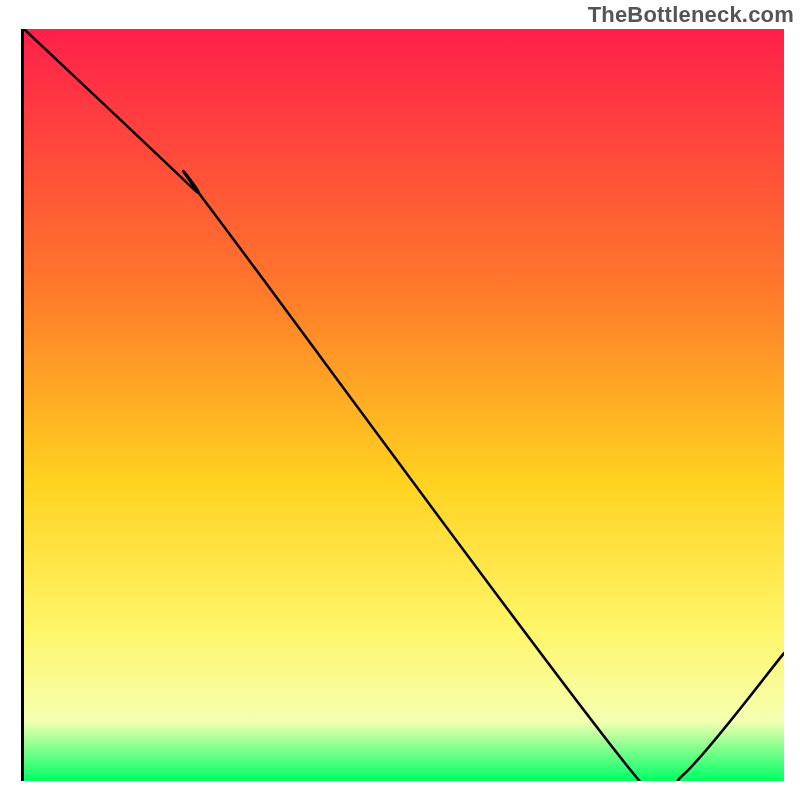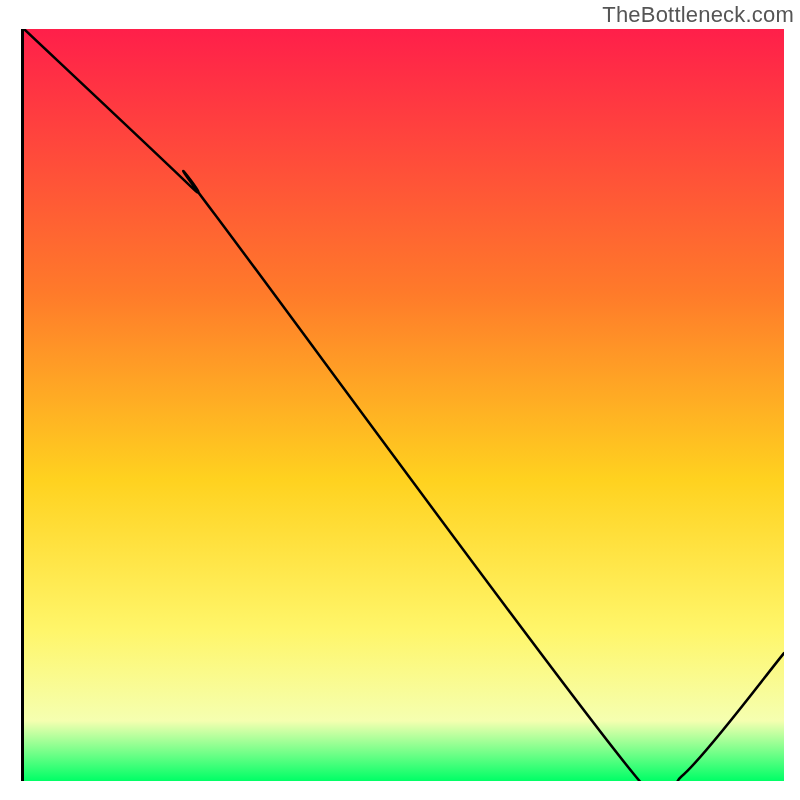--- a/index.html
+++ b/index.html
@@ -14,21 +14,21 @@
   .stage {
     position: relative;
     width: 800px;
     height: 800px;
   }
   .watermark {
     position: absolute;
     top: 2px;
     right: 6px;
     font-size: 22px;
-    font-weight: normal;
+    font-weight: bold;
     color: #555;
     letter-spacing: 0.2px;
     user-select: none;
   }
   .plot-wrap {
     position: absolute;
     left: 21px;
     top: 29px;
     width: 760px;
     height: 752px;

